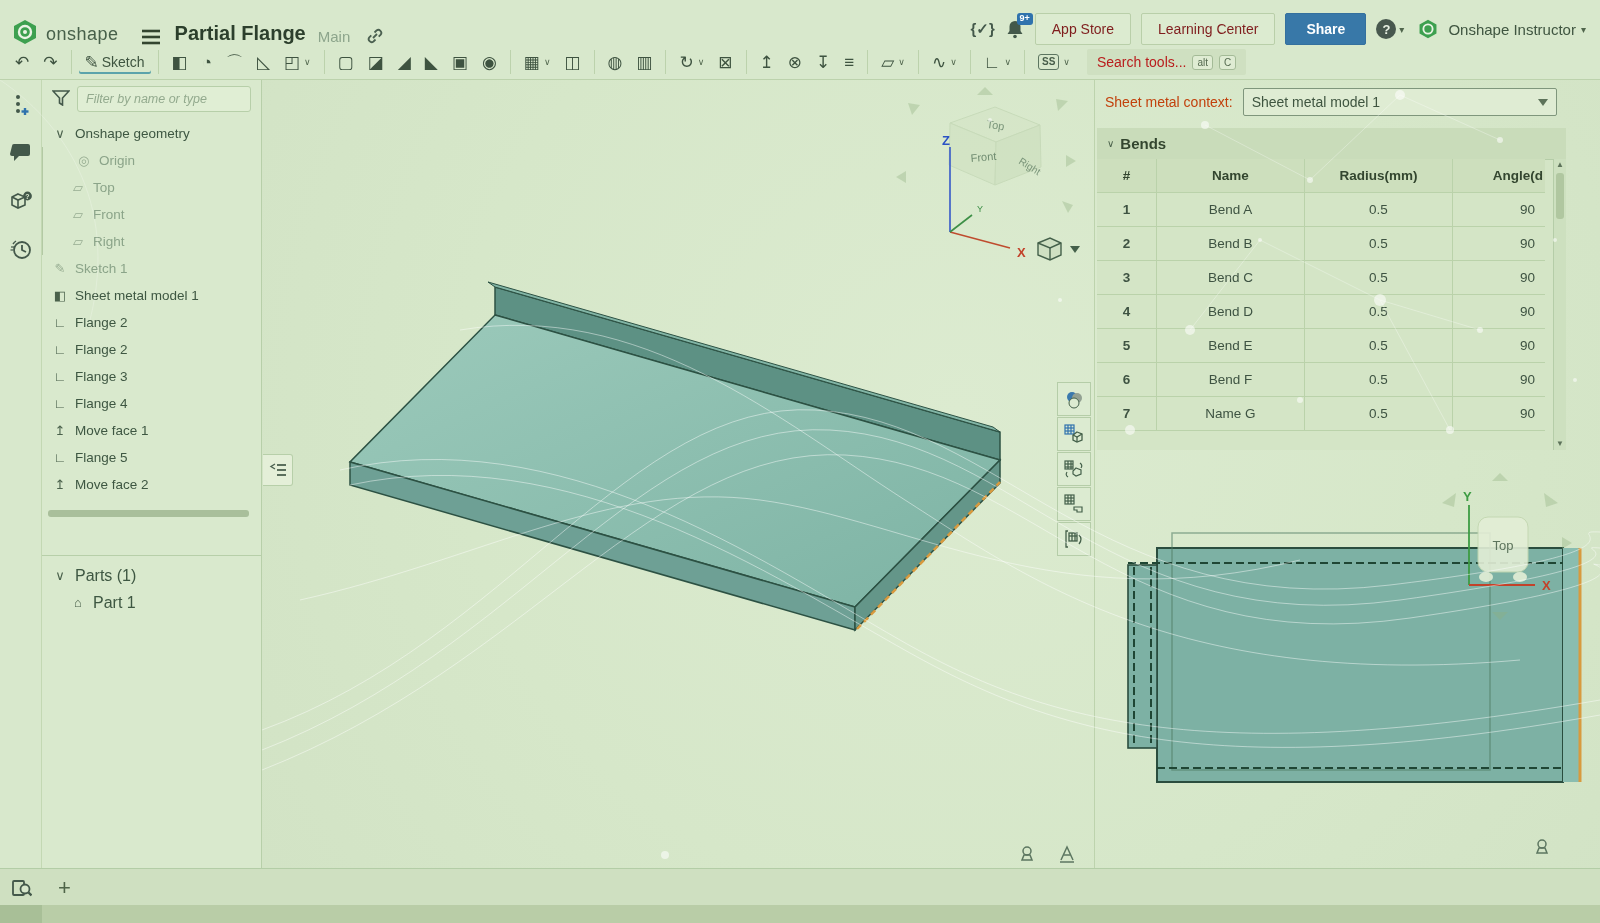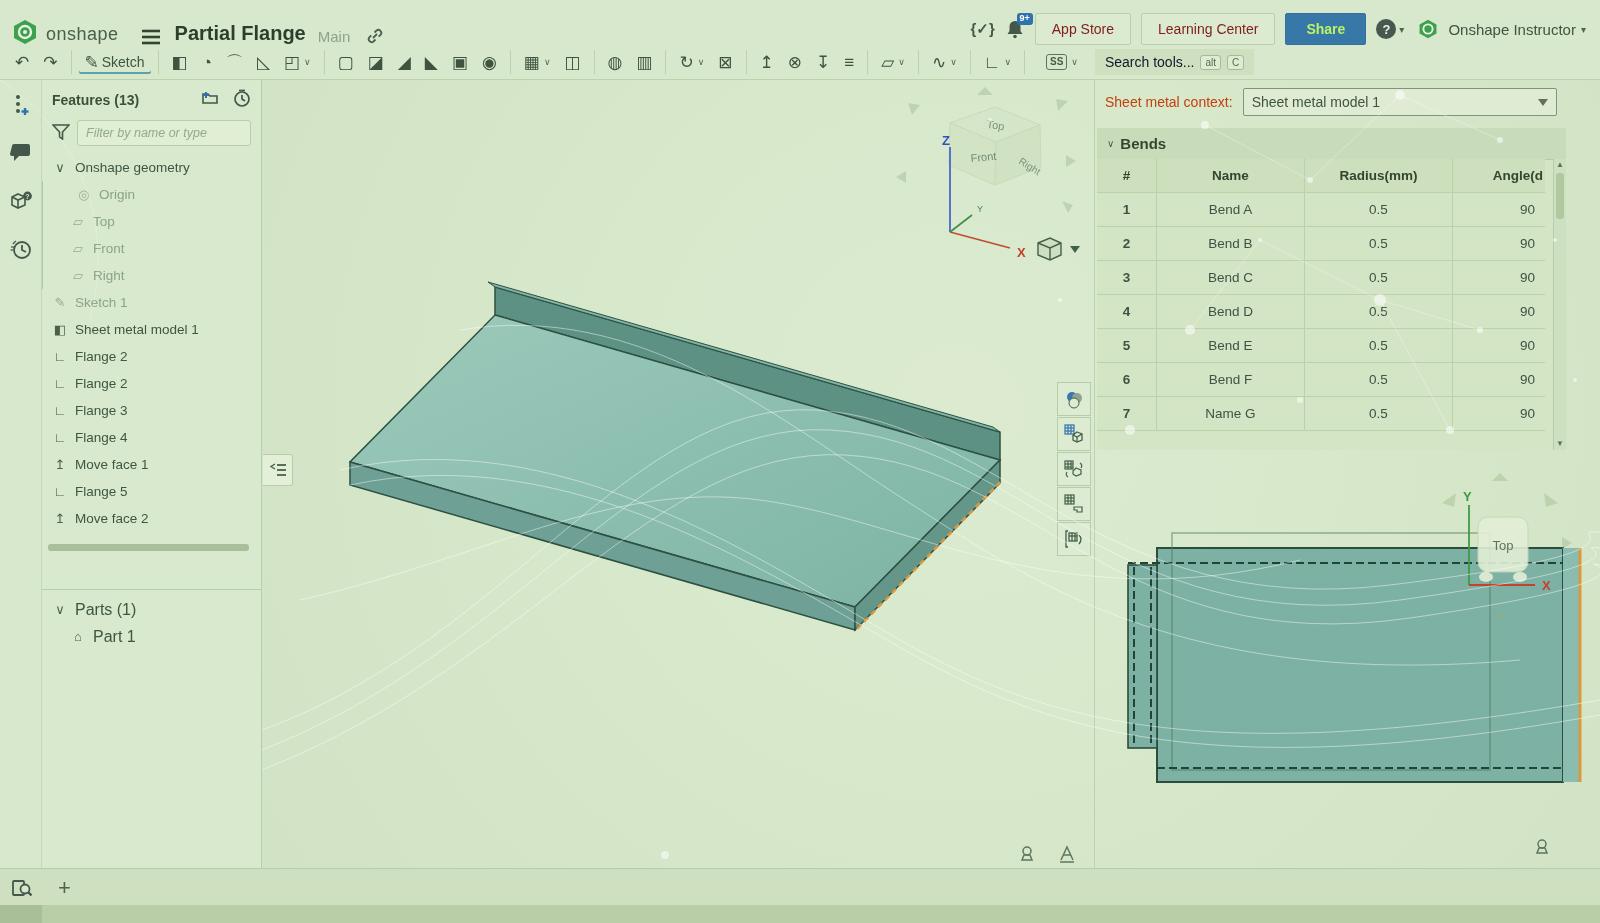--- a/index.html
+++ b/index.html
@@ -19,43 +19,43 @@
   .doc-title{font-size:20px;font-weight:bold;color:#2c3f2c;margin-left:14px;}
   .workspace{font-size:15px;color:#8da58c;margin-left:12px;}
   .linkbtn{margin-left:16px;display:flex;}
   .tb-right{margin-left:auto;display:flex;align-items:center;gap:10px;padding-right:14px;}
   .fscript{font-size:15px;color:#43584a;font-weight:bold;}
   .bell{position:relative;display:flex;}
   .badge{position:absolute;top:-6px;right:-8px;background:#2f72ad;color:#fff;font-size:9px;font-weight:bold;
     border-radius:3px;padding:1px 3px;line-height:1.1;}
   .hbtn{font-size:14px;color:#7f1d1d;background:#dcebd0;border:1px solid #b9cfa9;border-radius:2px;
     padding:7px 16px;}
-  .share{font-size:14px;color:#bef264;background:#3878a8;border:1px solid #34709e;border-radius:2px;
+  .share{font-size:14px;color:#ffffff;background:#3878a8;border:1px solid #34709e;border-radius:2px;
     padding:7px 20px;font-weight:bold;}
   .help{display:flex;align-items:center;gap:3px;}
   .helpc{width:20px;height:20px;border-radius:50%;background:#48584e;color:#e9f1e4;font-size:13px;font-weight:bold;
     display:inline-flex;align-items:center;justify-content:center;}
   .caret{font-size:10px;color:#50654c;}
   .account{display:flex;align-items:center;gap:5px;font-size:15px;color:#3f5540;}
   .logo-hex.small{width:20px;height:20px;margin-left:4px;}
 
   
   #toolbar{position:absolute;left:0;top:45px;width:1600px;height:35px;display:flex;align-items:center;
     background:#d8e8cc;border-bottom:1px solid #bcd2ac;z-index:30;padding-left:8px;box-sizing:border-box;}
   #toolbar-groups{display:flex;align-items:center;height:100%;}
   .tbtn{display:flex;align-items:center;gap:3px;padding:3px 6px;margin:0 1px;border-radius:2px;}
   .tbtn.active{box-shadow:inset 0 -2px 0 #5ba3ab;}
   .tglyph{font-size:17px;color:#3e5340;line-height:1;}
-  .tglyph.boxed{font-size:10px;font-weight:bold;border:1px solid #5c7560;border-radius:3px;padding:2px 3px;color:#465c48;margin-left:8px;}
+  .tglyph.boxed{font-size:10px;font-weight:bold;border:1px solid #5c7560;border-radius:3px;padding:2px 3px;color:#465c48;}
   .tlabel{font-size:14px;color:#3f5540;}
   .tchev{font-size:9px;color:#51664d;margin-left:1px;}
   .tdiv{width:1px;height:24px;background:#bcd2ac;margin:0 6px;display:inline-block;}
   #searchtools{display:flex;align-items:center;gap:6px;background:#cfe0c1;border-radius:2px;
     padding:5px 10px;margin-left:10px;}
-  #searchtools .stx{font-size:14px;color:#0f172a;}
+  #searchtools .stx{font-size:14px;color:#b91c1c;}
   .key{font-size:10px;color:#54694f;background:#dfecd3;border:1px solid #a4bb97;border-radius:3px;padding:1px 4px;}
 
   
   #leftrail{position:absolute;left:0;top:80px;width:42px;height:788px;background:#d8e8cc;
     border-right:1px solid #c3d8b3;z-index:20;display:flex;flex-direction:column;align-items:center;gap:22px;padding-top:12px;box-sizing:border-box;}
   .railbtn{display:flex;width:26px;height:26px;align-items:center;justify-content:center;}
 
   
   #features{position:absolute;left:42px;top:80px;width:220px;height:788px;background:#d9e9cd;
     border-right:1px solid #b7cfa9;z-index:20;box-sizing:border-box;overflow:hidden;}
@@ -342,41 +342,20 @@
         <circle cx="13" cy="13" r="8"></circle>
         <polyline points="13,8 13,13 17,15"></polyline>
         <path d="M4 7 a10 10 0 0 1 3-3" stroke-width="1.4"></path>
         <line x1="2" y1="10" x2="5" y2="10" stroke-width="1.2"></line>
         <line x1="1.5" y1="13" x2="4" y2="13" stroke-width="1.2"></line>
       </svg>
   </button>
 </div>
 
 <div id="features">
-  <div class="fhead">
-    <span class="ftitle">Features (13)</span>
-    <span class="fhicons">
-      <button>
-        <svg width="20" height="16" viewBox="0 0 20 16" fill="none" stroke="#43584a" stroke-width="1.6">
-            <path d="M2 4 v9 h14 v-7 h-7 l-2-2 h-5 Z"></path>
-            <g stroke="#2f72ad" stroke-width="2">
-              <line x1="5" y1="2" x2="5" y2="8"></line>
-              <line x1="2" y1="5" x2="8" y2="5"></line>
-            </g>
-          </svg>
-      </button>
-      <button>
-        <svg width="18" height="18" viewBox="0 0 18 18" fill="none" stroke="#43584a" stroke-width="1.7">
-            <circle cx="9" cy="10" r="7"></circle>
-            <polyline points="9,6 9,10 12,12"></polyline>
-            <line x1="6" y1="1.5" x2="12" y2="1.5"></line>
-          </svg>
-      </button>
-    </span>
-  </div>
   <div class="frow">
     <button>
       <svg width="18" height="16" viewBox="0 0 18 16" fill="none" stroke="#43584a" stroke-width="1.6">
           <path d="M1 1 h16 l-6.5 7 v7 l-3-2 v-5 Z"></path>
         </svg>
     </button>
     <span class="filterbox">
       <input placeholder="Filter by name or type" style="">
     </span>
   </div>

